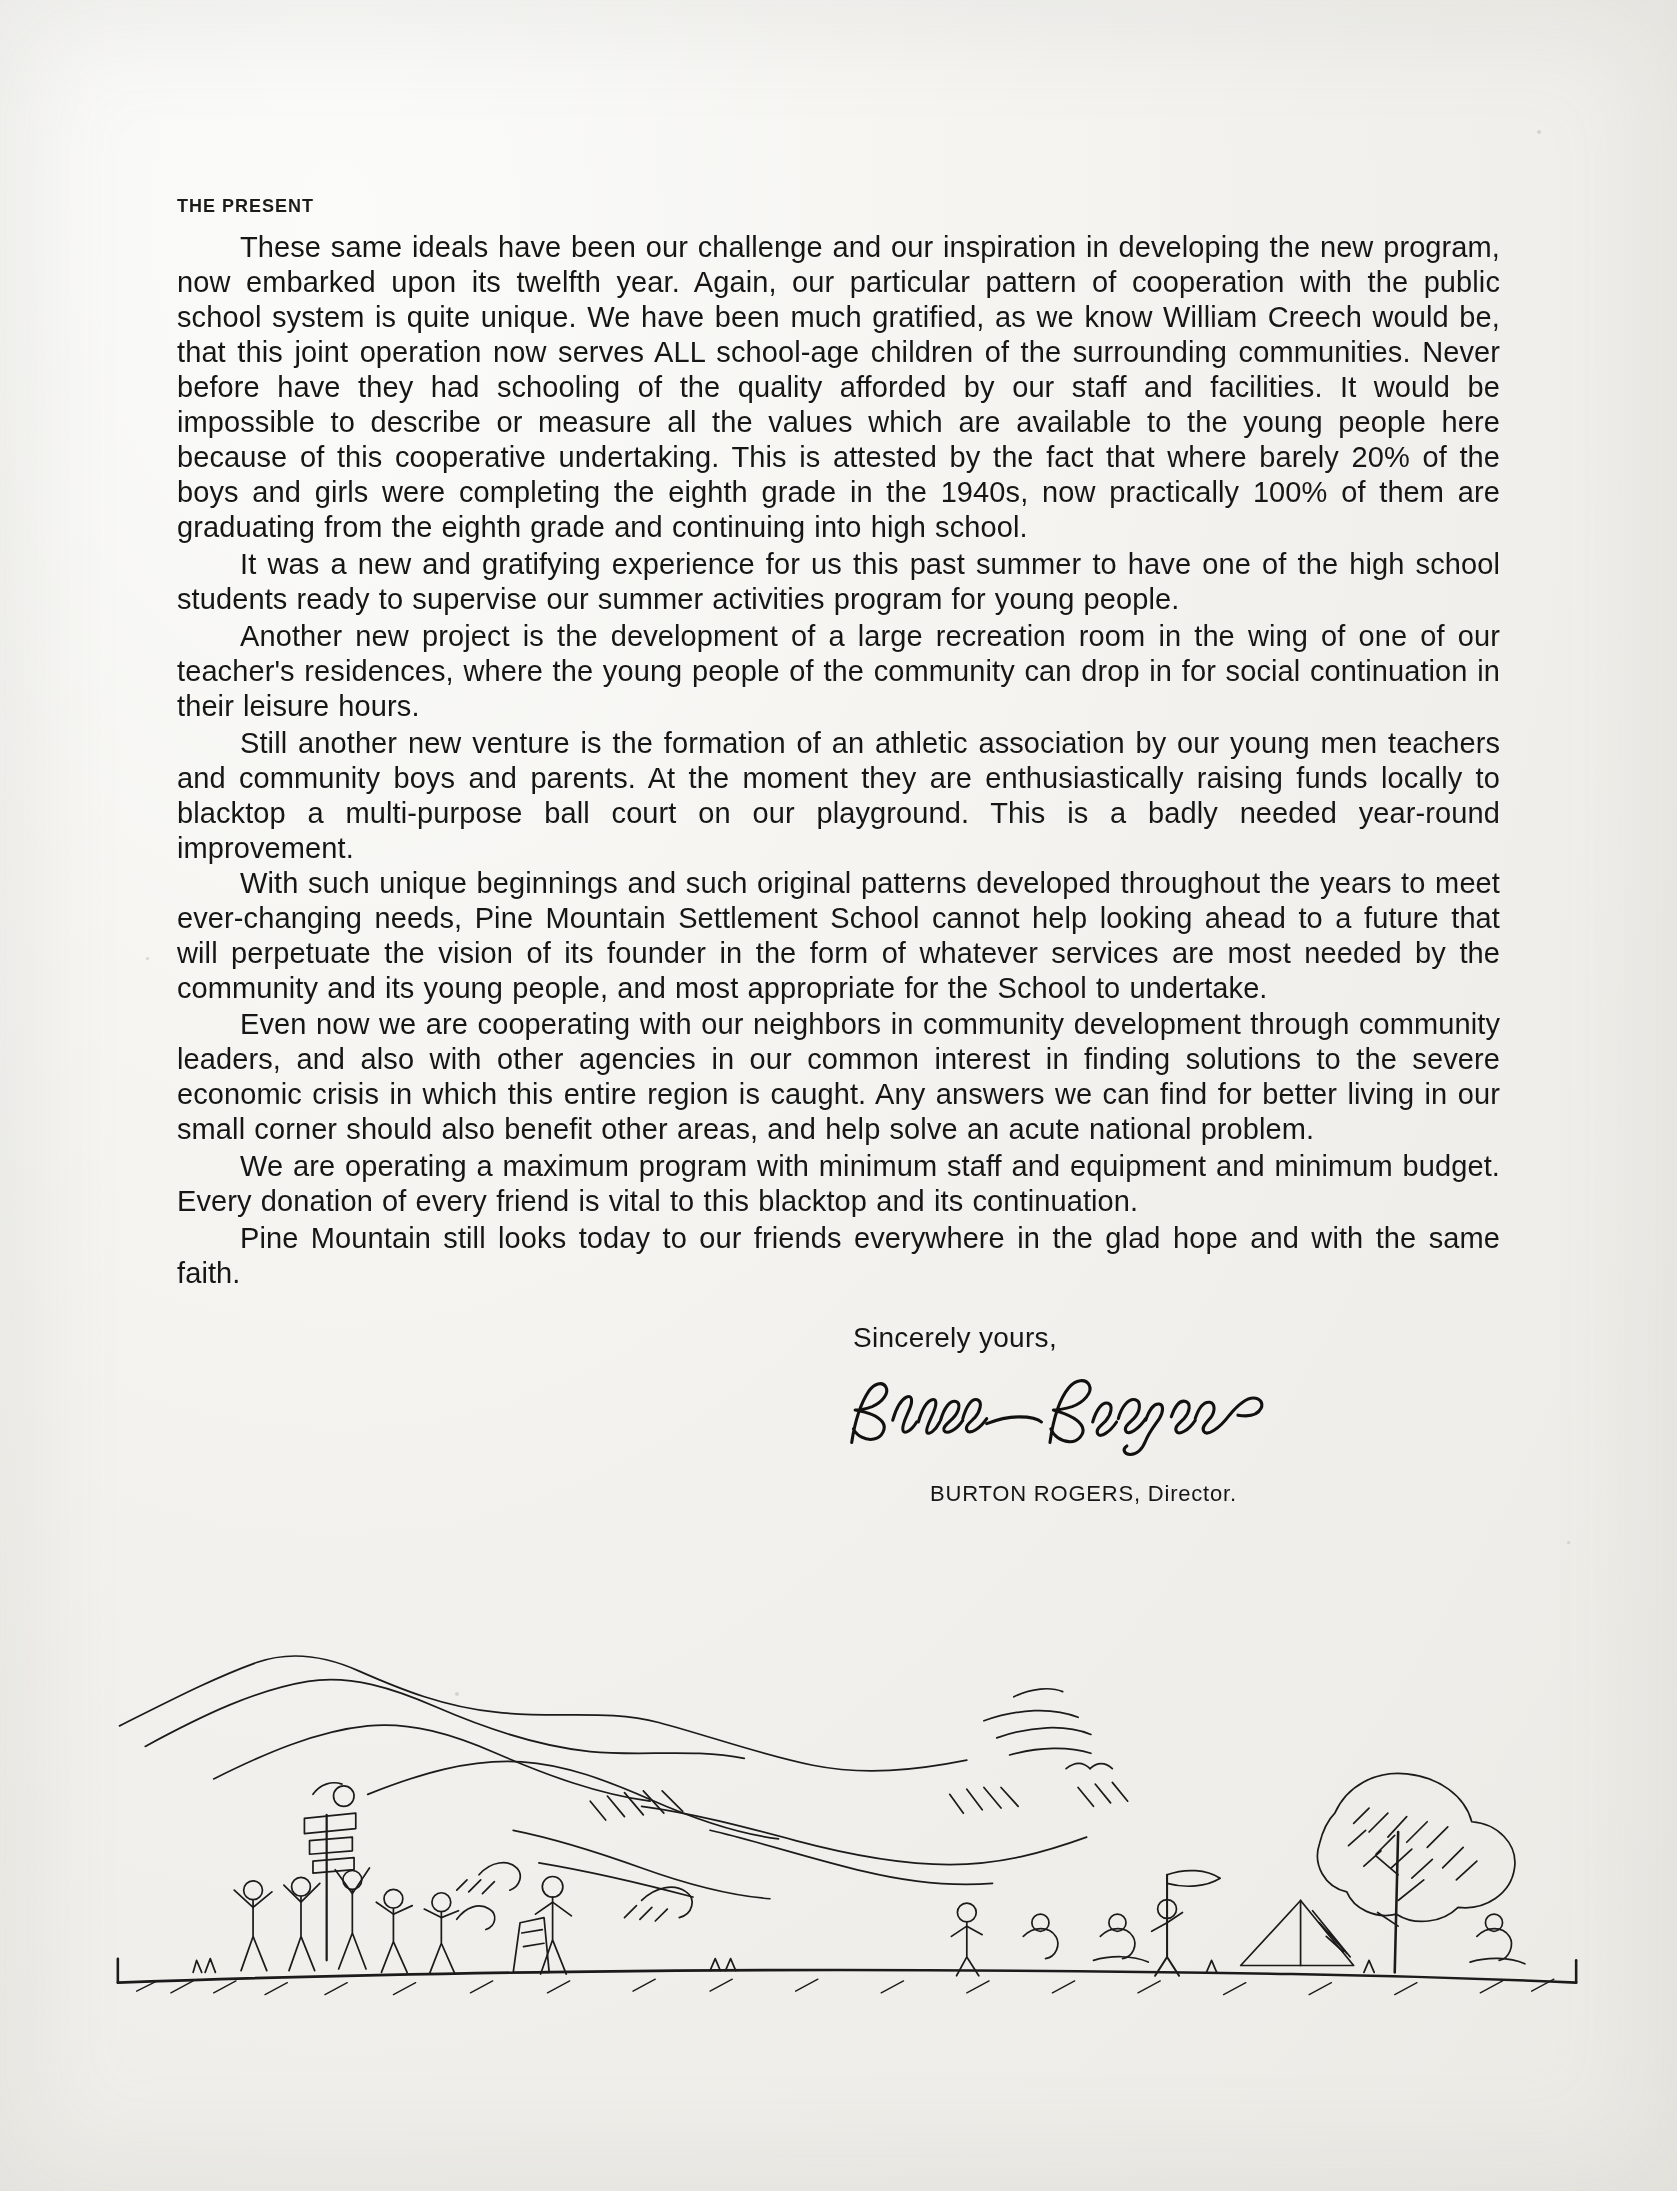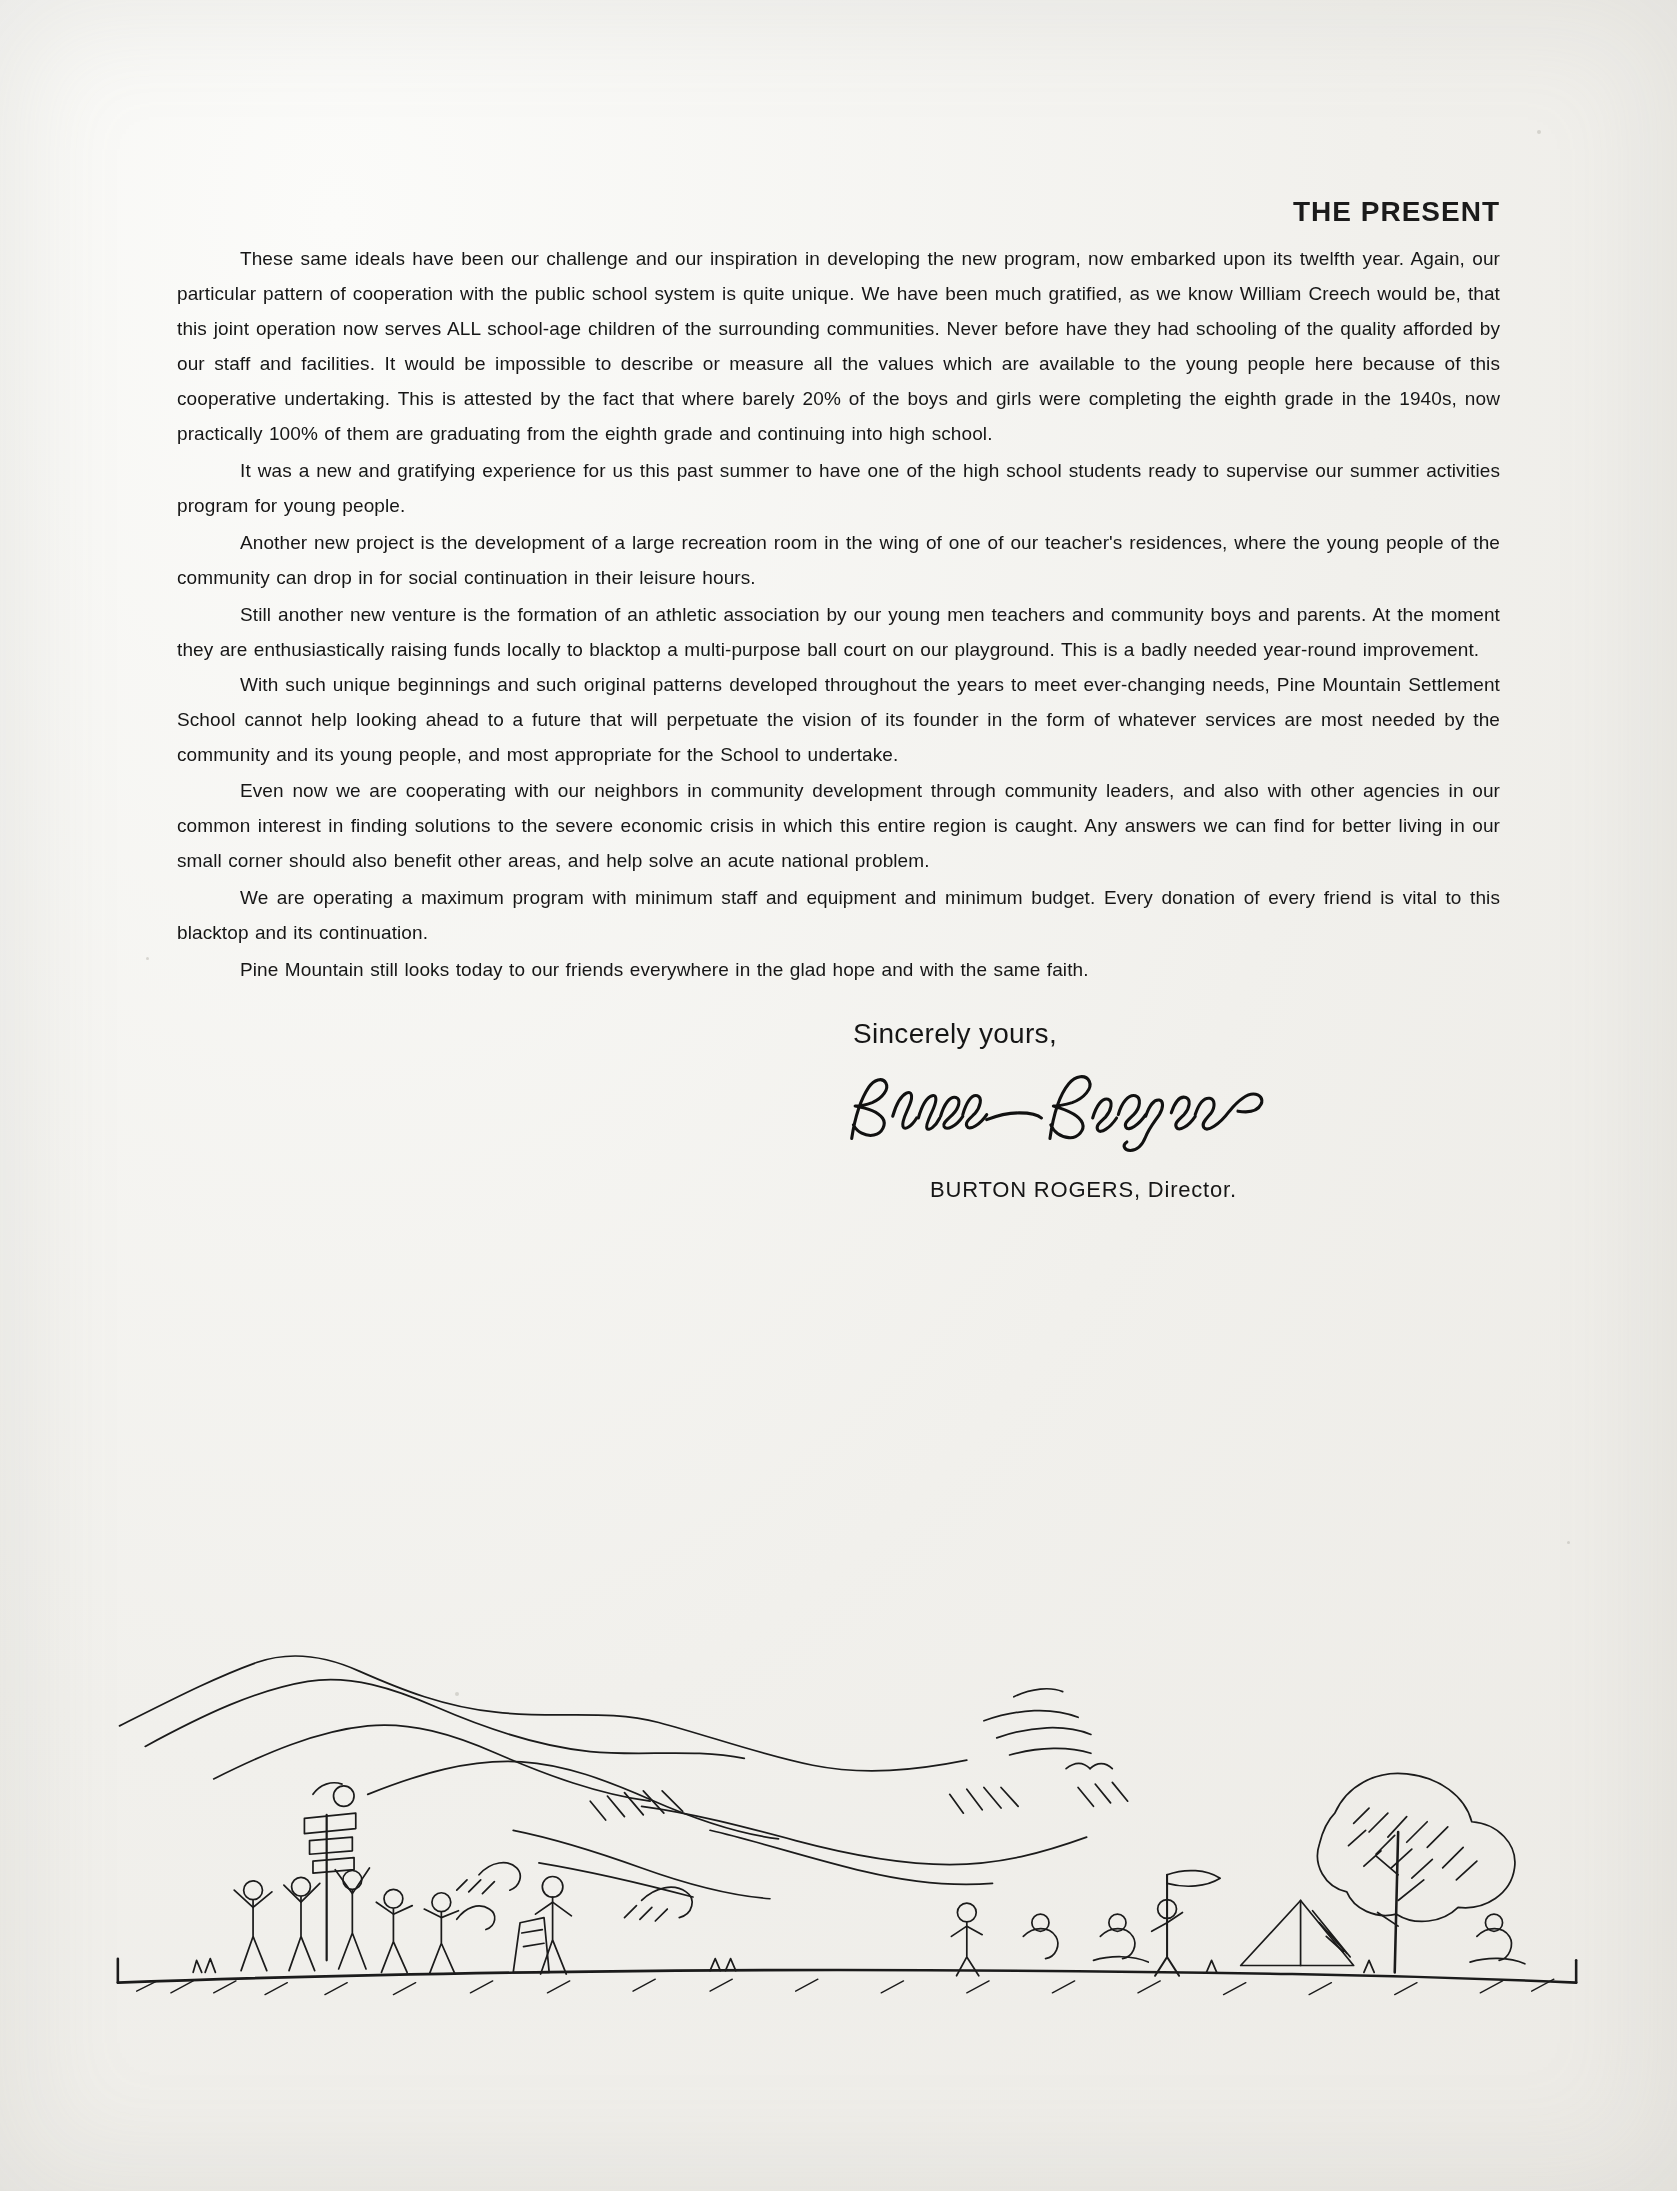--- a/index.html
+++ b/index.html
@@ -34,34 +34,33 @@
     left: 0; top: 0;
     width: 1677px; height: 2192px;
   }
   .content {
     position: absolute;
     left: 177px;
     top: 197px;
     width: 1323px;
   }
   h2.section {
-    font-size: 28px;
+    font-size: 18px;
     font-weight: bold;
     letter-spacing: 1px;
     color: #1b1b1b;
     margin: 0 0 13.7px 0;
     line-height: 1.1;
-    text-align: right;
   }
   .sec-future {
     margin-top: 38px;
   }
   p.para {
     margin: 0 0 1.7px 0;
-    font-size: 19px;
+    font-size: 29px;
     line-height: 35px;
     color: #161616;
     text-align: justify;
     text-indent: 63px;
     letter-spacing: 0.1px;
     word-spacing: 1px;
     font-weight: 400;
   }
   p.para.last {
     margin-bottom: 0;

